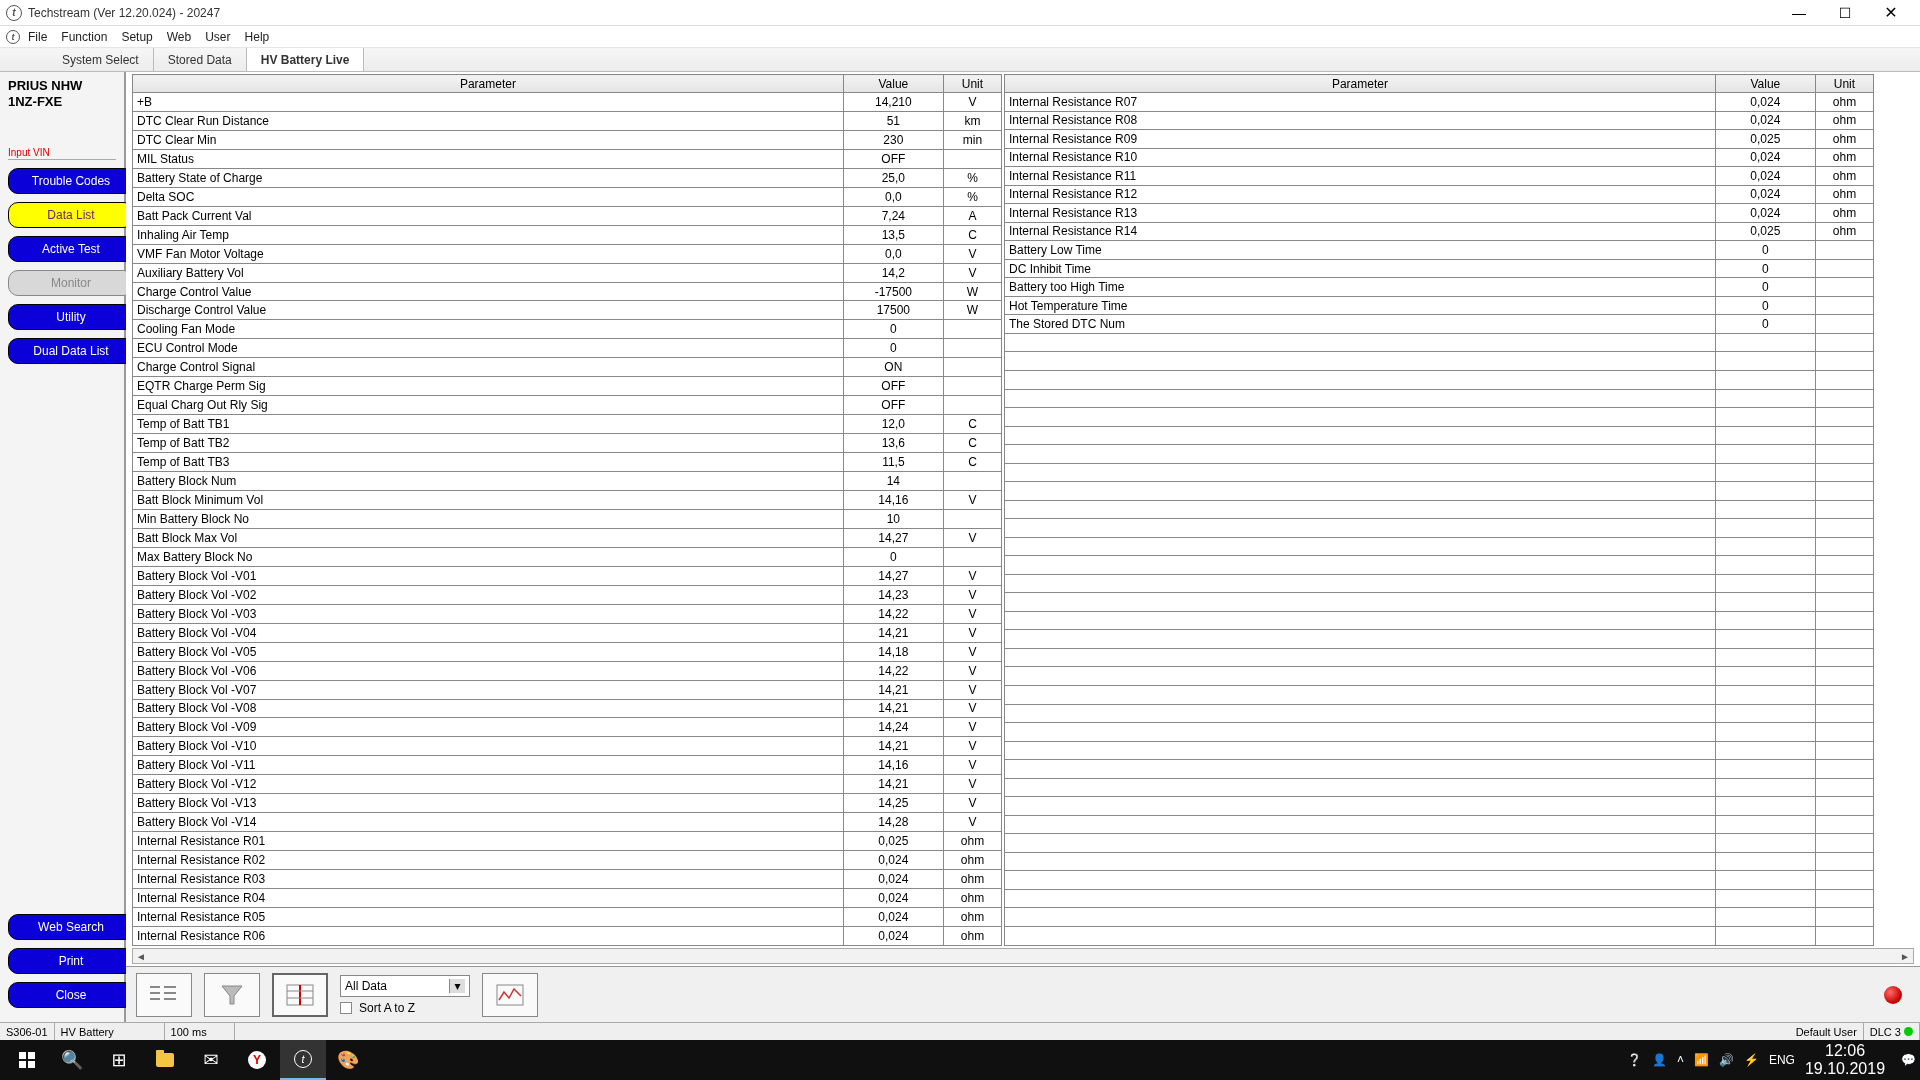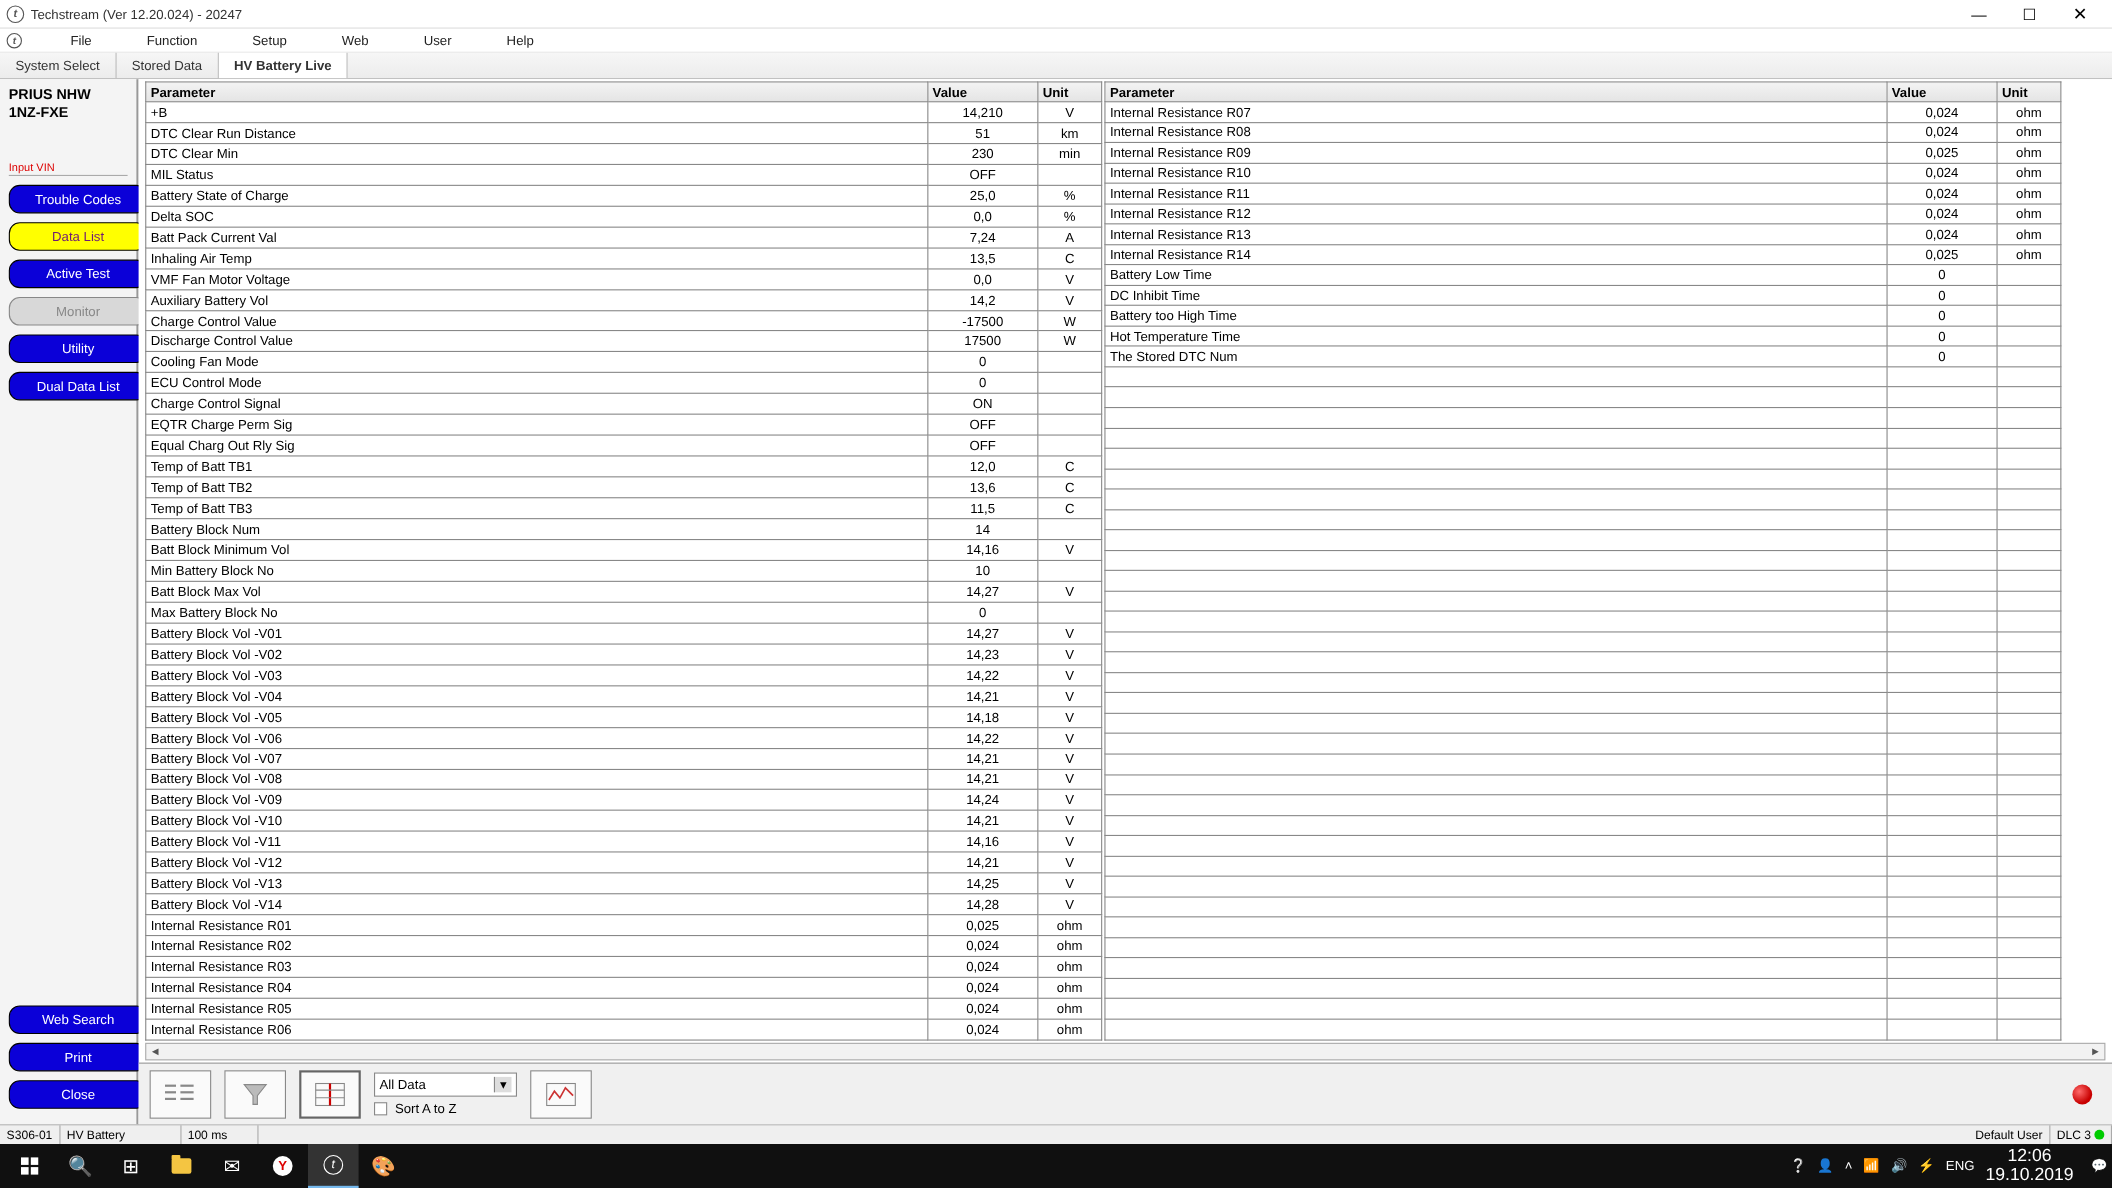--- a/index.html
+++ b/index.html
@@ -9,24 +9,24 @@
 .titlebar { height: 26px; background: #fff; display: flex; align-items: center; padding: 0 6px; border-bottom: 1px solid #ddd; }
 .titlebar .app-icon { width: 16px; height: 16px; border: 1.5px solid #555; border-radius: 50%; display: inline-flex; align-items: center; justify-content: center; font-size: 10px; font-style: italic; font-weight: bold; color: #555; margin-right: 6px; }
 .titlebar .title { font-size: 12px; color: #333; }
 .titlebar .win-controls { margin-left: auto; display: flex; }
 .titlebar .win-btn { width: 46px; height: 26px; display: flex; align-items: center; justify-content: center; font-size: 14px; }
 .titlebar .win-btn:last-child { font-size: 16px; }
 
 
 .menubar { height: 22px; display: flex; align-items: center; padding: 0 6px; font-size: 12px; border-bottom: 1px solid #e5e5e5; }
 .menubar .app-icon { width: 14px; height: 14px; border: 1.5px solid #555; border-radius: 50%; display: inline-flex; align-items: center; justify-content: center; font-size: 9px; font-style: italic; font-weight: bold; color: #555; margin-right: 8px; }
-.menubar .menu-item { margin-right: 14px; color: #222; cursor: default; margin-left: 36px; }
-
-
-.tabrow { height: 24px; background: linear-gradient(#f6f6f6,#ececec); border-bottom: 1px solid #bbb; display: flex; align-items: stretch; }
+.menubar .menu-item { margin-right: 14px; color: #222; cursor: default; }
+
+
+.tabrow { height: 24px; background: linear-gradient(#f6f6f6,#ececec); border-bottom: 1px solid #bbb; display: flex; align-items: stretch; padding-left: 48px; }
 .tabrow .tab { padding: 0 14px; border-right: 1px solid #bbb; display: flex; align-items: center; font-size: 12px; color: #333; cursor: default; }
 .tabrow .tab.active { background: #fff; font-weight: bold; }
 
 
 .main { display: flex; height: calc(100% - 26px - 22px - 24px - 18px - 40px); }
 
 
 .sidebar { width: 126px; border-right: 2px solid #999; display: flex; flex-direction: column; padding: 6px 8px; background: #f4f4f4; }
 .sidebar .vehicle { font-weight: bold; font-size: 13px; color: #000; line-height: 1.25; }
 .sidebar .input-vin { color: #d00; font-size: 10px; margin-top: 36px; }
@@ -35,21 +35,21 @@
 .btn.blue { background: #0b00d8; color: #fff; }
 .btn.yellow { background: #ffff00; color: #701a75; }
 .btn.grey { background: #d8d8d8; color: #888; border: 1px solid #888; }
 .sidebar .spacer { flex: 1; }
 
 
 .data-region { flex: 1; display: flex; flex-direction: column; background: #fff; overflow: hidden; }
 .tables { flex: 1; display: flex; gap: 2px; padding: 2px 6px 2px 6px; overflow: hidden; }
 .tbl { border: 1px solid #888; border-collapse: collapse; font-size: 12px; }
 .tbl th, .tbl td { border: 1px solid #888; padding: 0 4px; height: 18px; line-height: 16px; white-space: nowrap; overflow: hidden; }
-.tbl th { background: linear-gradient(#f3f3f3,#e4e4e4); font-weight: bold; text-align: left; }
+.tbl th { background: linear-gradient(#f3f3f3,#e4e4e4); font-weight: normal; text-align: center; }
 .tbl td.param { text-align: left; }
 .tbl td.val { text-align: center; }
 .tbl td.unit { text-align: center; }
 .tbl.left { width: 870px; }
 .tbl.right { width: 870px; }
 .tbl.left col.c1 { width: 710px; }
 .tbl.left col.c2 { width: 100px; }
 .tbl.left col.c3 { width: 58px; }
 .tbl.right col.c1 { width: 710px; }
 .tbl.right col.c2 { width: 100px; }

